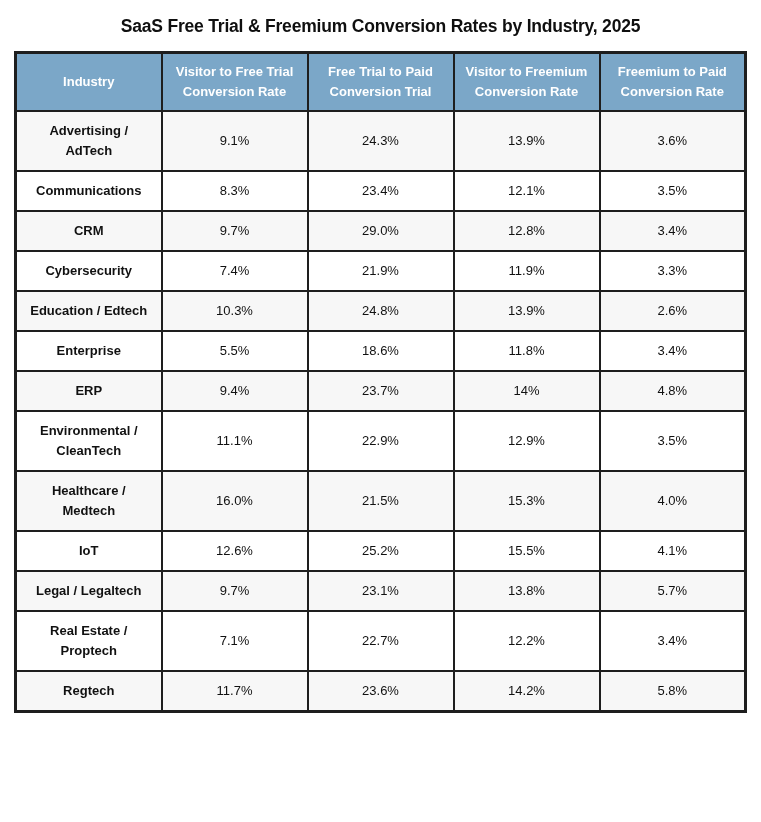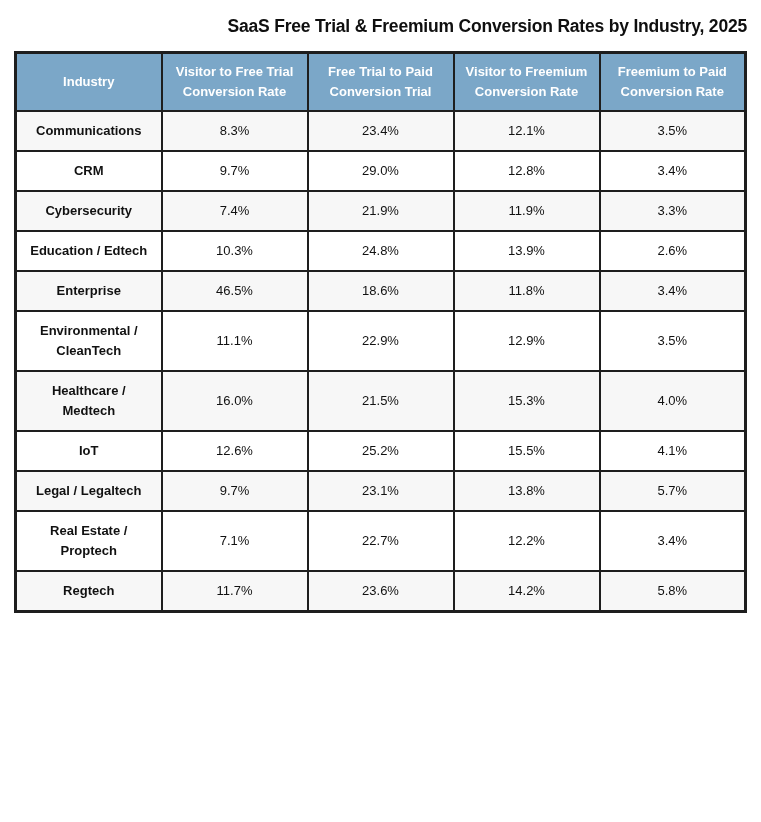--- a/index.html
+++ b/index.html
@@ -11,21 +11,21 @@
     overflow: hidden;
     font-family: "Liberation Sans", sans-serif;
   }
   .page {
     width: 733px;
     margin: 0 auto;
     padding-top: 16px;
   }
   .title {
     margin: 0 0 14px 0;
-    text-align: right;
+    text-align: center;
     font-size: 17.5px;
     font-weight: 700;
     letter-spacing: -0.2px;
     color: var(--title-text, #0f0f0f);
   }
   table.conv {
     width: 733px;
     border-collapse: collapse;
     table-layout: fixed;
     border: 3px solid var(--border, #1e1e1e);
@@ -69,20 +69,27 @@
       <tr id="header-row">
           <th>Industry</th>
           <th>Visitor to Free Trial Conversion Rate</th>
           <th>Free Trial to Paid Conversion Trial</th>
           <th>Visitor to Freemium Conversion Rate</th>
           <th>Freemium to Paid Conversion Rate</th>
         </tr>
     </thead>
     <tbody id="body-rows">
         <tr>
+          <td class="industry">Advertising / AdTech</td>
+          <td>9.1%</td>
+          <td>24.3%</td>
+          <td>13.9%</td>
+          <td>3.6%</td>
+        </tr>
+        <tr>
           <td class="industry">Communications</td>
           <td>8.3%</td>
           <td>23.4%</td>
           <td>12.1%</td>
           <td>3.5%</td>
         </tr>
         <tr>
           <td class="industry">CRM</td>
           <td>9.7%</td>
           <td>29.0%</td>
@@ -98,24 +105,31 @@
         </tr>
         <tr>
           <td class="industry">Education / Edtech</td>
           <td>10.3%</td>
           <td>24.8%</td>
           <td>13.9%</td>
           <td>2.6%</td>
         </tr>
         <tr>
           <td class="industry">Enterprise</td>
-          <td>46.5%</td>
+          <td>5.5%</td>
           <td>18.6%</td>
           <td>11.8%</td>
           <td>3.4%</td>
+        </tr>
+        <tr>
+          <td class="industry">ERP</td>
+          <td>9.4%</td>
+          <td>23.7%</td>
+          <td>14%</td>
+          <td>4.8%</td>
         </tr>
         <tr>
           <td class="industry">Environmental / CleanTech</td>
           <td>11.1%</td>
           <td>22.9%</td>
           <td>12.9%</td>
           <td>3.5%</td>
         </tr>
         <tr>
           <td class="industry">Healthcare / Medtech</td>

